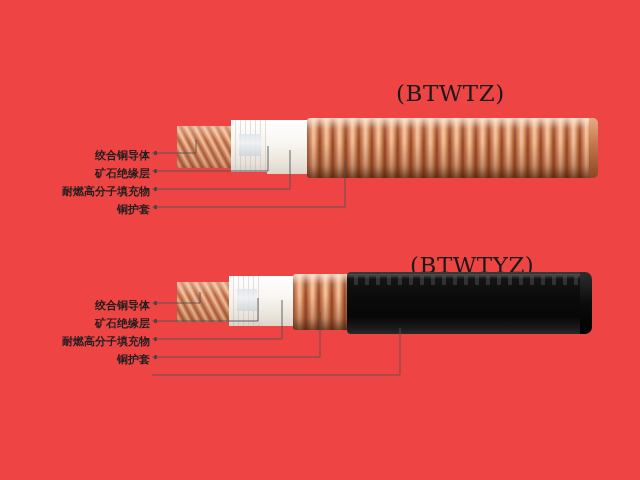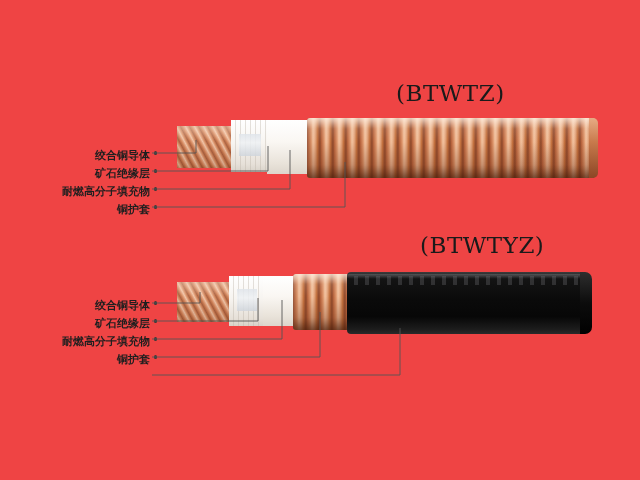--- a/index.html
+++ b/index.html
@@ -26,21 +26,21 @@
   
   .cable-title {
     position: absolute;
     font-family: "DejaVu Serif", serif;
     font-size: 23px;
     letter-spacing: 0.5px;
     color: #1a1a1a;
     white-space: nowrap;
   }
   #title-btwtz { left: 396px; top: 80px; }
-  #title-btwtyz { left: 410px; top: 232px; margin-left: 10px; }
+  #title-btwtyz { left: 410px; top: 252px; }
 
   
   .label-col {
     position: absolute;
   }
   #labels-upper { left: 0px; top: 144px; width: 160px; }
   #labels-lower { left: 0px; top: 294px; width: 160px; }
 
   .label-row {
     position: relative;

